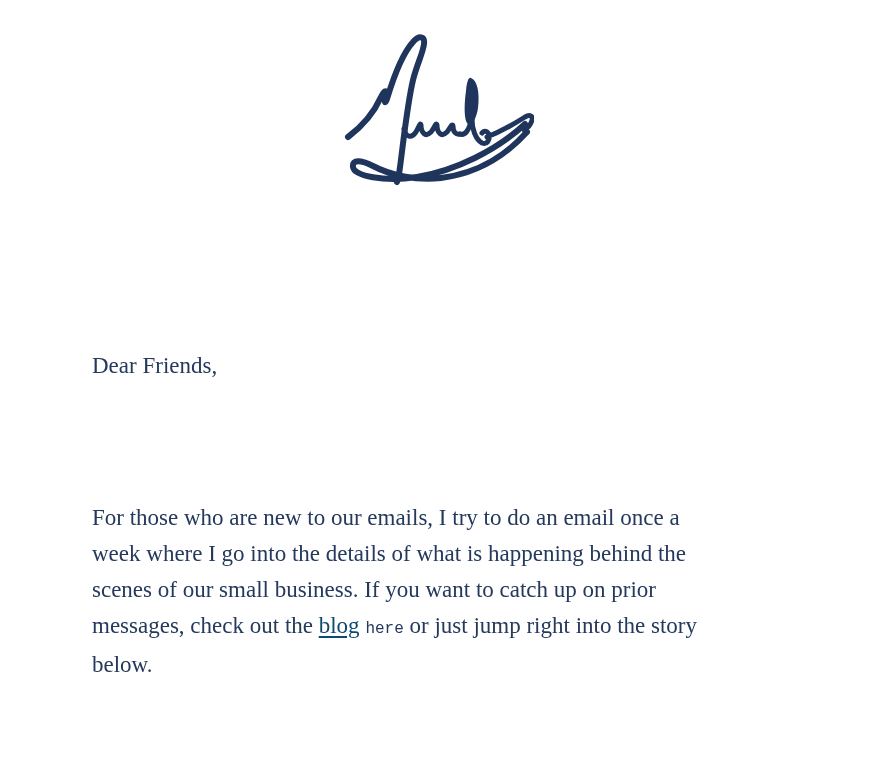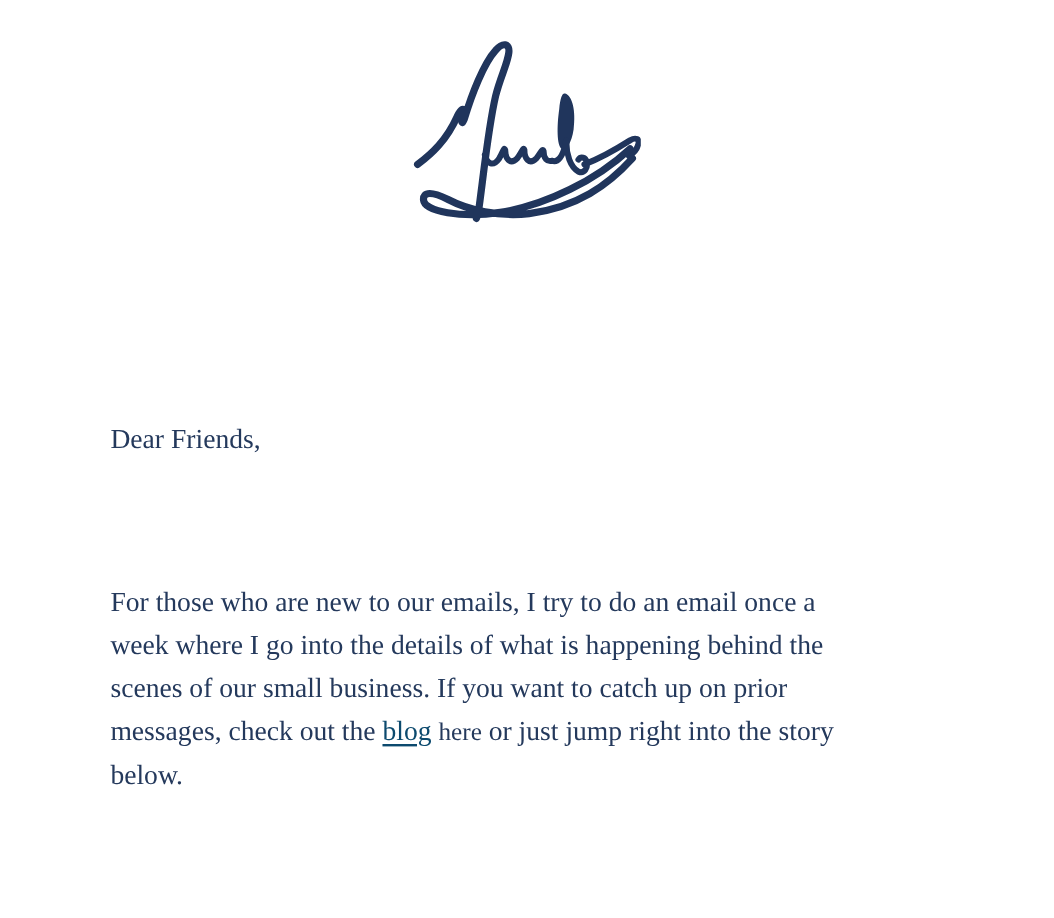--- a/index.html
+++ b/index.html
@@ -21,35 +21,35 @@
 
   .content {
     margin-left: 92px;
     width: 716px;
     color: #24395c;
     font-size: 23px;
     line-height: 36px;
     white-space: pre-wrap;
   }
   .greeting {
-    margin: 78px 0 0 0;
+    margin: 78px 0 16px 0;
   }
   .para {
     margin: 28px 0 0 0;
   }
   .blog-link {
     color: #0c4a6e;
     text-decoration: underline;
     text-decoration-thickness: 2px;
     text-underline-offset: 3px;
     cursor: pointer;
   }
   .sans {
-    font-family: Liberation Serif, serif;
-    font-size: 21px;
+    font-family: Liberation Mono, monospace;
+    font-size: 16px;
   }
 </style>
 </head>
 <body>
 
 <div class="page">
 
   <div class="sig-wrap">
     <svg width="190" height="165" viewBox="0 0 190 165" fill="none" stroke="#20355c" stroke-linecap="round" stroke-linejoin="round">
       <path stroke-width="6" d="M 4,104 C 16,95 28,84 37,64 C 40,58 43,56 42,61 C 41,67 40,73 43,66 C 49,46 59,20 69,9 C 75,2 81,3 80,11 C 79,20 73,31 69,47 C 63,73 59,112 56,134 C 55,142 54,147 53,149"></path>

